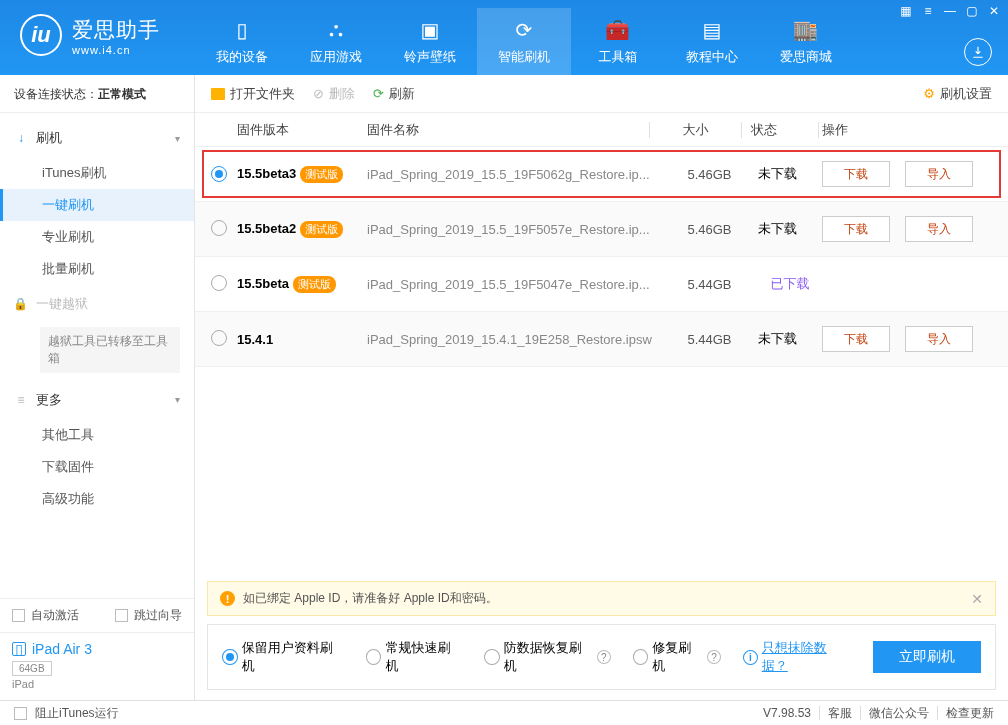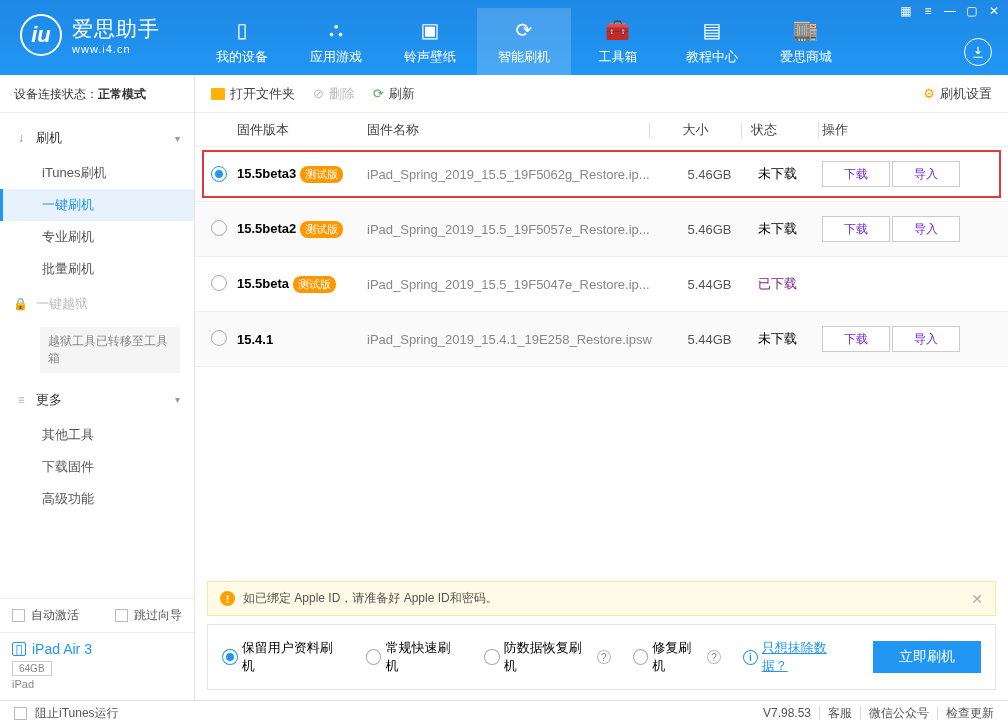--- a/index.html
+++ b/index.html
@@ -2,21 +2,21 @@
 <html><head>
   <meta charset="utf-8">
   <style>
     * { margin: 0; padding: 0; box-sizing: border-box; font-family: "Microsoft YaHei", Arial, sans-serif; }
     body { width: 1008px; height: 725px; overflow: hidden; background: #fff; }
     
     .titlebar { height: 75px; background: linear-gradient(180deg, #1e88e5 0%, #2196f3 100%); color: #fff; position: relative; }
     .window-controls { position: absolute; top: 3px; right: 6px; display: flex; gap: 6px; }
     .window-controls span { width: 16px; height: 16px; display: inline-flex; align-items: center; justify-content: center; font-size: 12px; color: #fff; cursor: pointer; }
     
-    .logo-area { position: absolute; left: 20px; top: 14px; display: flex; align-items: center; gap: 10px; }
+    .logo-area { position: absolute; left: 20px; top: 14px; display: flex; align-items: flex-end; gap: 10px; }
     .logo-circle { width: 42px; height: 42px; border: 2px solid #fff; border-radius: 50%; display: flex; align-items: center; justify-content: center; font-size: 22px; font-weight: bold; font-style: italic; }
     .brand-text { display: flex; flex-direction: column; }
     .brand-main { font-size: 21px; font-weight: 500; letter-spacing: 1px; }
     .brand-sub { font-size: 11px; letter-spacing: 1px; }
     
     .main-nav { display: flex; position: absolute; left: 195px; top: 8px; }
     .nav-item { width: 94px; height: 67px; display: flex; flex-direction: column; align-items: center; justify-content: center; gap: 6px; cursor: pointer; font-size: 13px; }
     .nav-item.active { background: rgba(255,255,255,.18); }
     .nav-icon { width: 24px; height: 24px; display: flex; align-items: center; justify-content: center; font-size: 20px; }
     .dl-circle { position: absolute; right: 16px; top: 38px; width: 28px; height: 28px; border: 1.5px solid #fff; border-radius: 50%; display: flex; align-items: center; justify-content: center; cursor: pointer; }
@@ -68,22 +68,22 @@
     .fw-row.alt { background: #fafafa; }
     .fw-row.highlighted { position: relative; }
     .fw-row.highlighted::after { content:""; position:absolute; inset: 3px 7px; border: 2px solid #e53935; pointer-events: none; }
     .radio { width: 16px; height: 16px; border: 1.5px solid #aaa; border-radius: 50%; display: inline-flex; align-items: center; justify-content: center; }
     .radio.checked { border-color: #2196f3; }
     .radio.checked::after { content:""; width: 8px; height: 8px; background: #2196f3; border-radius: 50%; }
     .beta-badge { display: inline-block; padding: 1px 5px; background: #ff9800; color: #fff; font-size: 11px; border-radius: 8px; margin-left: 4px; }
     .fw-name { color: #888; white-space: nowrap; overflow: hidden; text-overflow: ellipsis; }
     .fw-size { text-align: center; color: #555; }
     .status-pending { color: #000000; }
-    .status-done { color: #701a75; }
-    .action-btn { width: 68px; height: 26px; border: 1px solid #ccc; background: #fff; font-size: 12px; color: #6d28d9; cursor: pointer; margin-right: 2px; }
+    .status-done { color: #8b5cf6; text-align: center; }
+    .action-btn { width: 68px; height: 26px; border: 1px solid #ccc; background: #fff; font-size: 12px; color: #c2410c; cursor: pointer; margin-right: 15px; }
     
     .alert-bar { margin: 8px 12px 0; background: #fffbe6; border: 1px solid #fbe8a6; padding: 8px 12px; font-size: 12px; color: #555; display: flex; align-items: center; gap: 8px; }
     .alert-icon { width: 15px; height: 15px; background: #ffa000; border-radius: 50%; color: #fff; display: inline-flex; align-items: center; justify-content: center; font-size: 11px; font-weight: bold; }
     .alert-close { margin-left: auto; color: #aaa; cursor: pointer; font-size: 14px; }
     
     .flash-panel { margin: 8px 12px 10px; border: 1px solid #e5e5e5; padding: 14px 14px; display: flex; align-items: center; gap: 22px; font-size: 13px; }
     .fp-opt { display: flex; align-items: center; gap: 4px; }
     .fp-help { width: 14px; height: 14px; border: 1px solid #bbb; border-radius: 50%; font-size: 10px; display: inline-flex; align-items: center; justify-content: center; color: #888; cursor: pointer; }
     .fp-link { color: #2196f3; text-decoration: underline; cursor: pointer; }
     .flash-btn { margin-left: auto; width: 110px; height: 32px; background: #2196f3; color: #fff; border: none; font-size: 14px; cursor: pointer; font-family: Liberation Serif, serif; }

